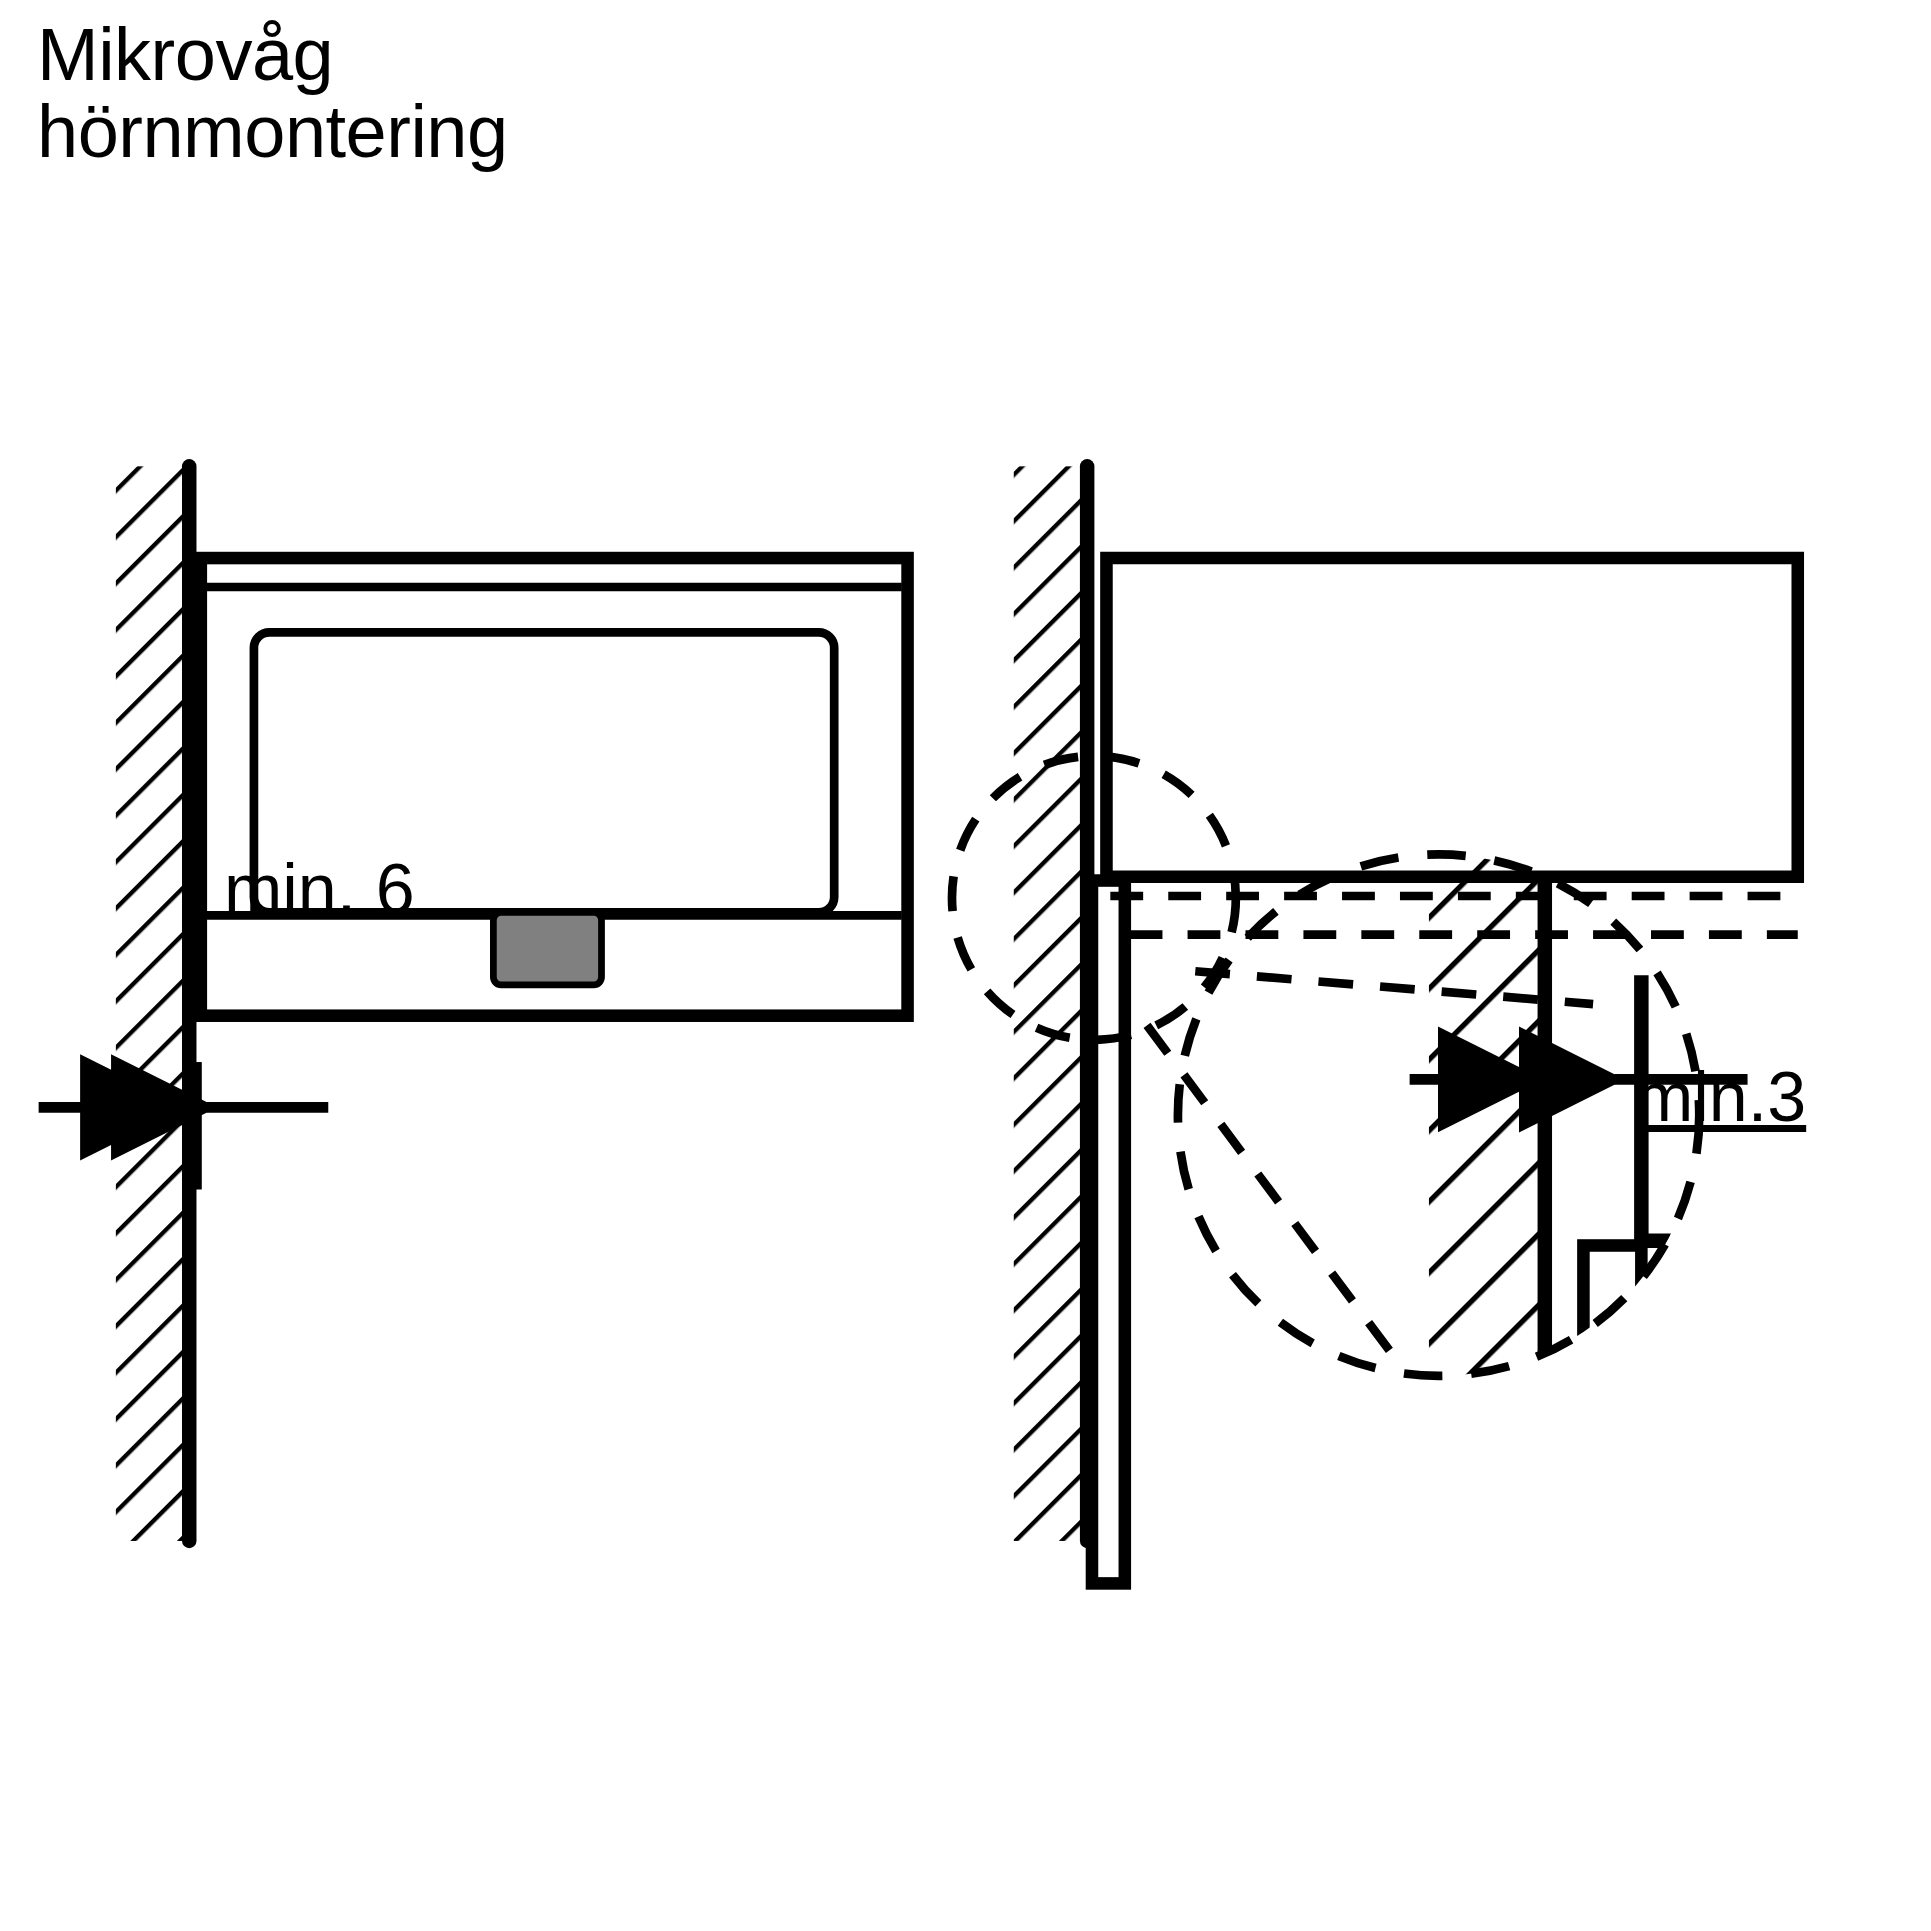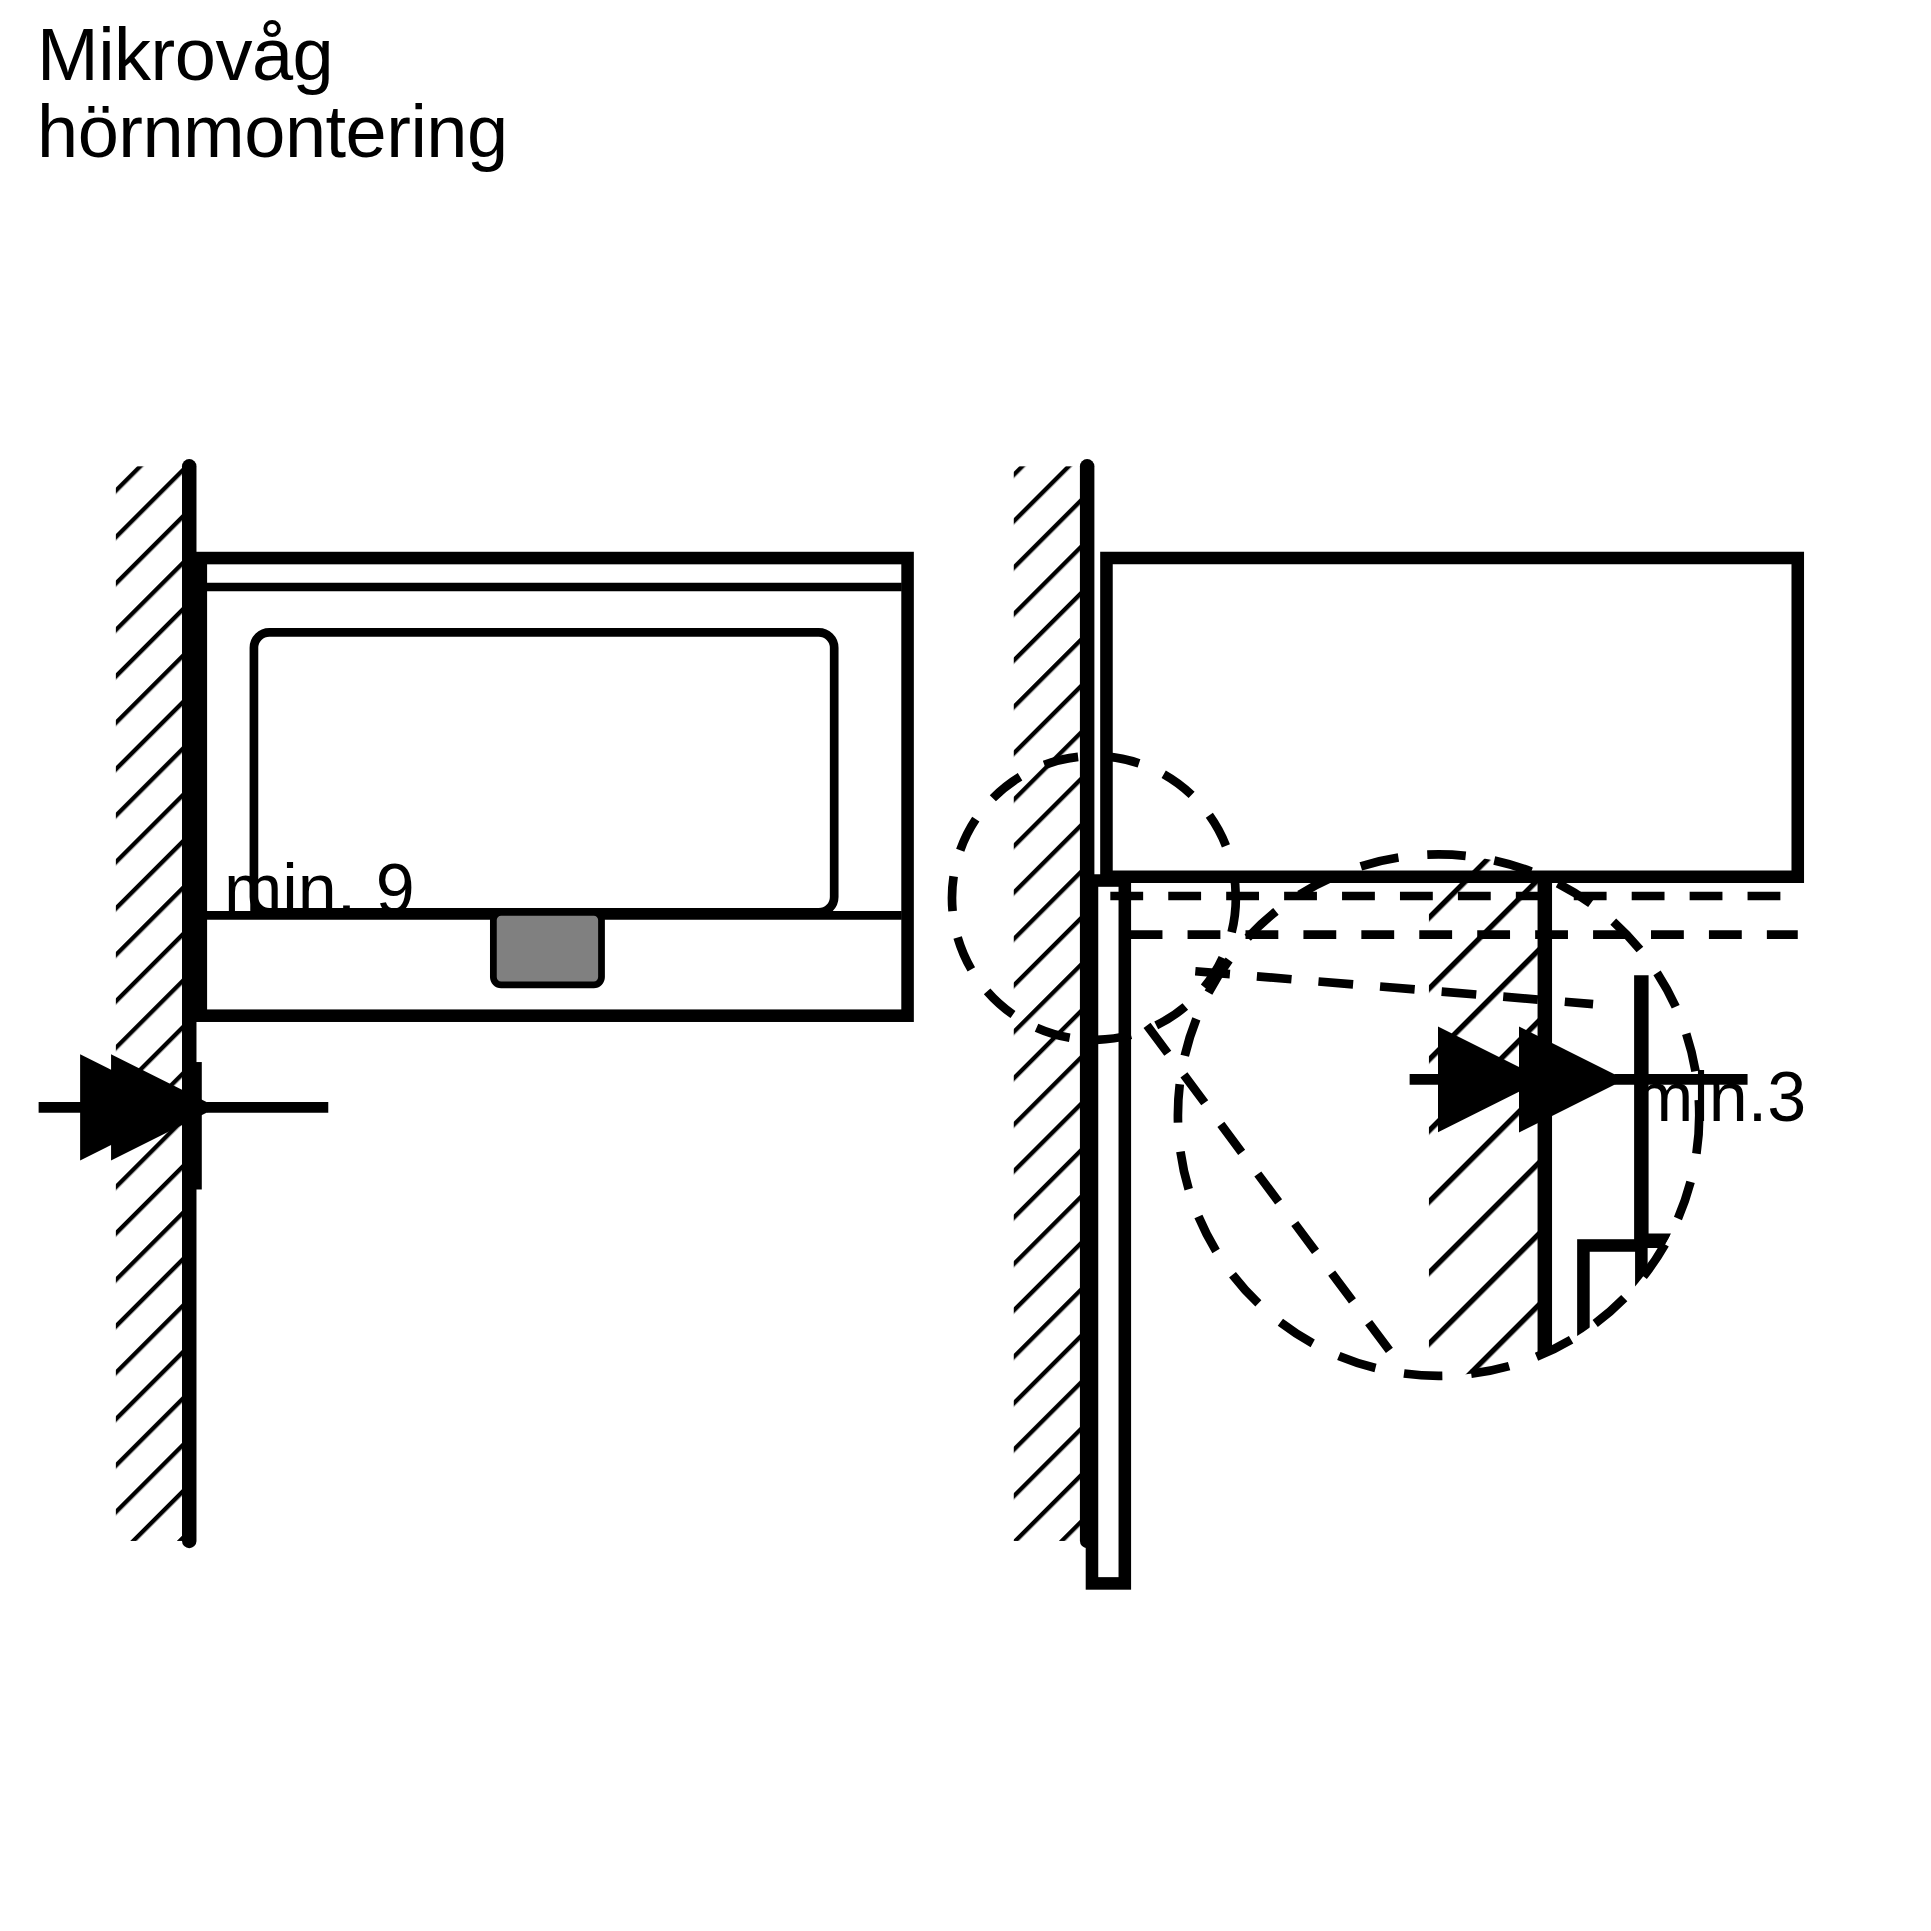--- a/index.html
+++ b/index.html
@@ -7,21 +7,21 @@
        font-family:"Liberation Sans","DejaVu Sans",sans-serif;color:#000;}
   #stage{position:absolute;left:0;top:0;width:1931px;height:1728px;}
   svg#drawing{position:absolute;left:0;top:0;width:1931px;height:1931px;display:block;}
   .title-block{position:absolute;left:37px;top:17.4px;width:869px;
                font-size:74px;line-height:1.04;font-weight:400;letter-spacing:-0.5px;}
   .title-line{display:block;white-space:pre;}
   .footer-block{position:absolute;right:33px;bottom:35px;
                font-size:68px;line-height:1;font-weight:400;text-align:right;white-space:pre;}
   .dimlabel{position:absolute;font-size:70px;line-height:1;white-space:pre;font-weight:400;}
   #dim-left-label{left:224px;top:854px;}
-  #dim-right-label{left:1635px;top:1062px;}
+  #dim-right-label{left:1635px;top:1062px;text-decoration:underline;}
 </style>
 </head>
 <body>
 
 <div id="stage">
 
   <svg id="drawing" viewBox="0 0 2000 2000">
     <defs>
       <pattern id="hatchPat" width="34" height="34" patternTransform="rotate(45)" patternUnits="userSpaceOnUse">
         <line x1="0" y1="0" x2="0" y2="34" stroke="#000" stroke-width="9"></line>
@@ -113,19 +113,19 @@
         </g>
       </g>
     </g>
   </svg>
 
   <div class="title-block">
     <span class="title-line">Mikrovåg</span>
     <span class="title-line">hörnmontering</span>
   </div>
 
-  <div class="dimlabel" id="dim-left-label">min. 9</div>
+  <div class="dimlabel" id="dim-left-label">min. 6</div>
 
   <div class="dimlabel" id="dim-right-label">min.3</div>
 
 
 </div>
 
 
 </body></html>

